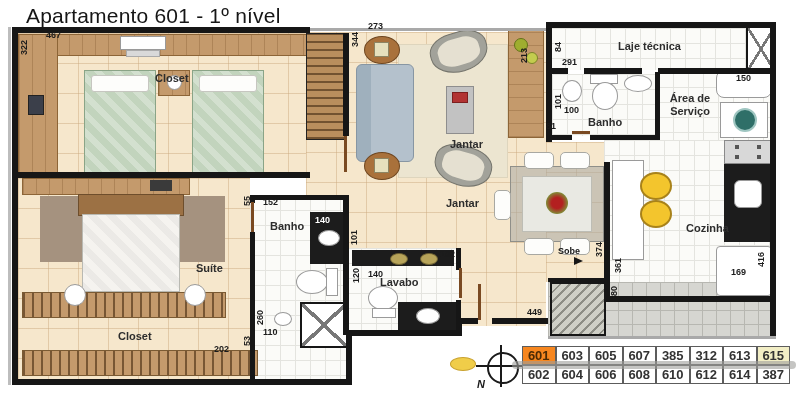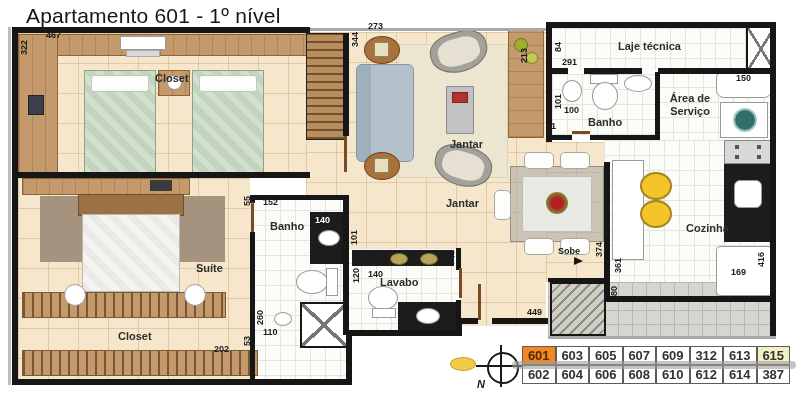--- a/index.html
+++ b/index.html
@@ -265,21 +265,21 @@
 <div class="cring"></div>
 <div class="cline-h"></div>
 <div class="cline-v"></div>
 <div class="north">N</div>
 
 <div class="legend">
   <div class="cell hi">601</div>
   <div class="cell">603</div>
   <div class="cell">605</div>
   <div class="cell">607</div>
-  <div class="cell">609</div>
+  <div class="cell">385</div>
   <div class="cell">312</div>
   <div class="cell">613</div>
   <div class="cell lite">615</div>
   <div class="cell">602</div>
   <div class="cell">604</div>
   <div class="cell">606</div>
   <div class="cell">608</div>
   <div class="cell">610</div>
   <div class="cell">612</div>
   <div class="cell">614</div>

